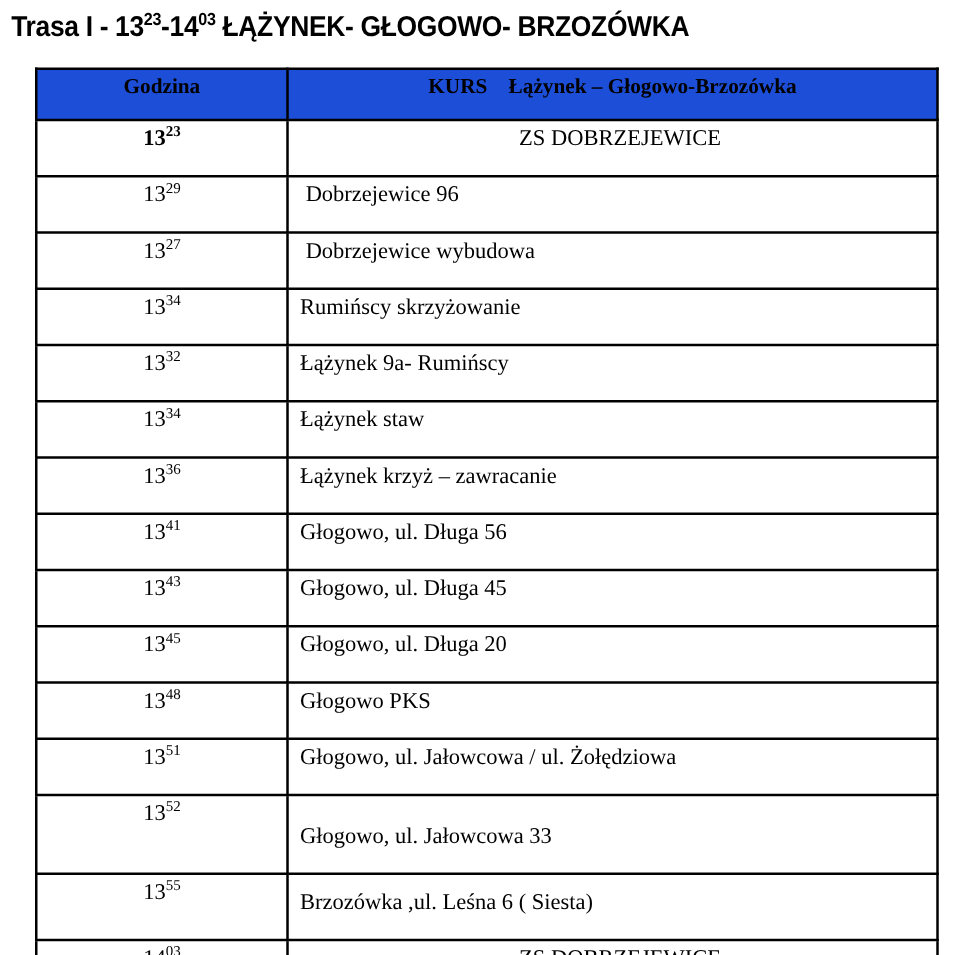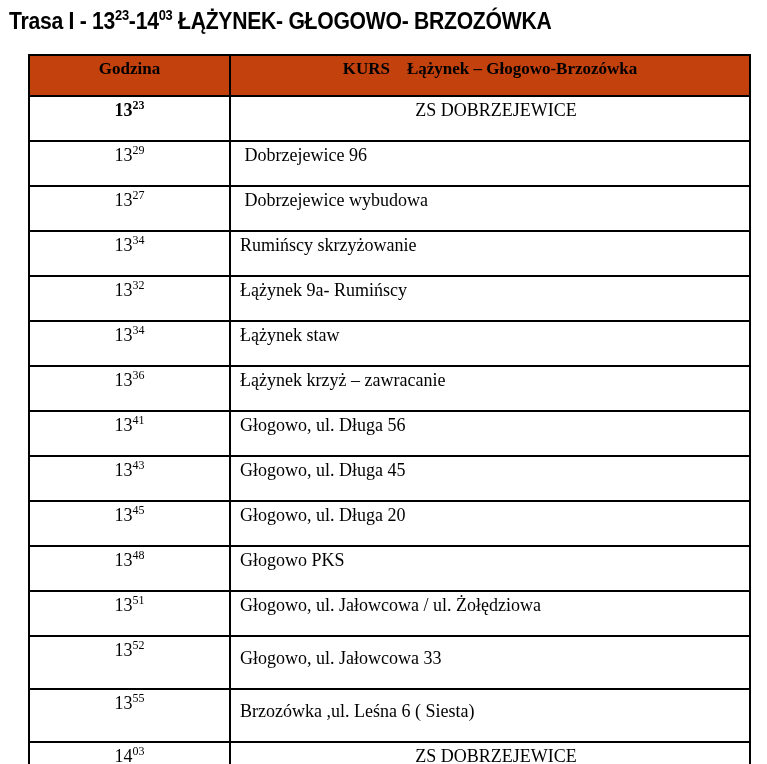--- a/index.html
+++ b/index.html
@@ -11,21 +11,21 @@
     transform: scaleX(0.92); transform-origin: left top;
   }
   .title sup { font-size: 14px; vertical-align: 9px; line-height: 0; }
   table {
     position: absolute; left: 28px; top: 54px;
     width: 721px; border-collapse: collapse; table-layout: fixed;
     font-family: "Liberation Serif", serif; color: #000;
   }
   td, th { border: 2px solid #000; padding: 0; vertical-align: top; }
   th {
-    background: #c2410c; height: 36px; font-weight: bold; font-size: 17px;
+    background: #1d4ed8; height: 36px; font-weight: bold; font-size: 17px;
     text-align: center; padding-top: 3px;
   }
   td { height: 40px; font-size: 18px; padding-top: 3px; margin-top: 20px; }
   td.time { text-align: center; }
   td.time.bold { font-weight: bold; }
   td.time sup { font-size: 12px; vertical-align: 7px; line-height: 0; }
   td.stop { padding-left: 9px; white-space: pre; }
   td.stop.center { text-align: center; padding-left: 12px; }
   col.c1 { width: 201px; }
   col.c2 { width: 520px; }
@@ -90,21 +90,21 @@
     <tr>
       <td class="time"><span>13</span><sup>48</sup></td>
       <td class="stop">Głogowo PKS</td>
     </tr>
     <tr>
       <td class="time"><span>13</span><sup>51</sup></td>
       <td class="stop">Głogowo, ul. Jałowcowa / ul. Żołędziowa</td>
     </tr>
     <tr>
       <td class="time"><span>13</span><sup>52</sup></td>
-      <td class="stop" style="padding-top:11px;">Głogowo, ul. Jałowcowa 33</td>
+      <td class="stop" style="padding-top:21px;">Głogowo, ul. Jałowcowa 33</td>
     </tr>
     <tr>
       <td class="time"><span>13</span><sup>55</sup></td>
       <td class="stop" style="padding-top:11px;">Brzozówka ,ul. Leśna 6 ( Siesta)</td>
     </tr>
     <tr>
       <td class="time"><span>14</span><sup>03</sup></td>
       <td class="stop center">ZS DOBRZEJEWICE</td>
     </tr>
   </tbody>

